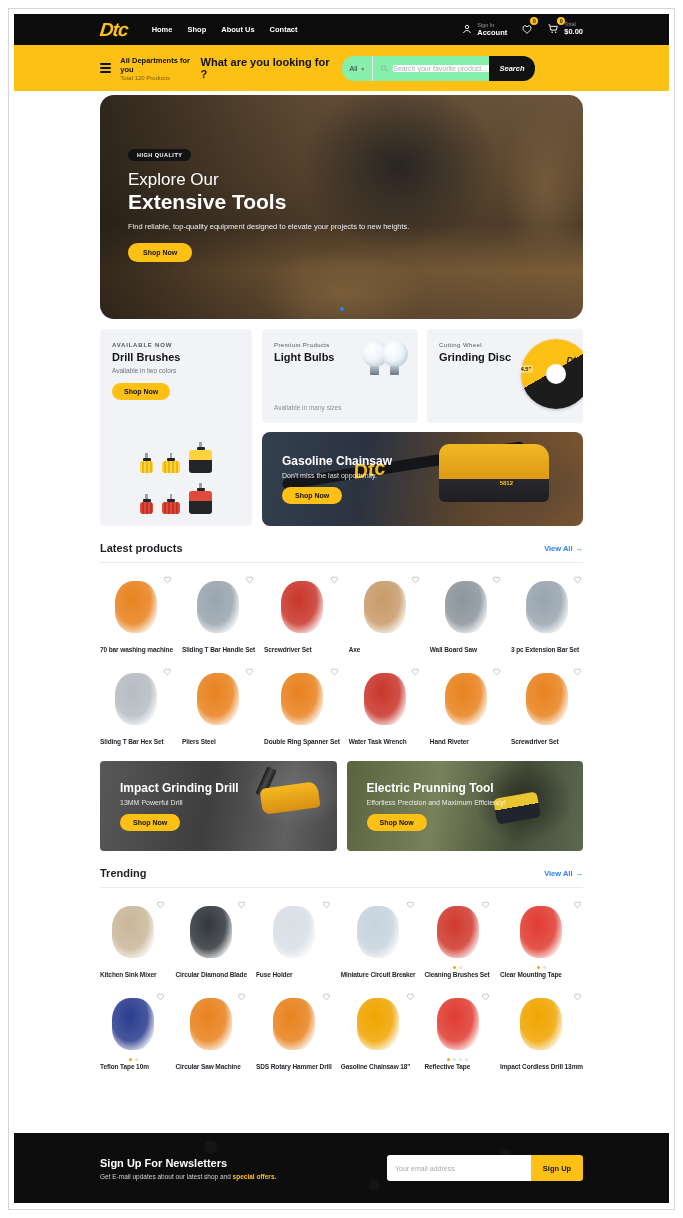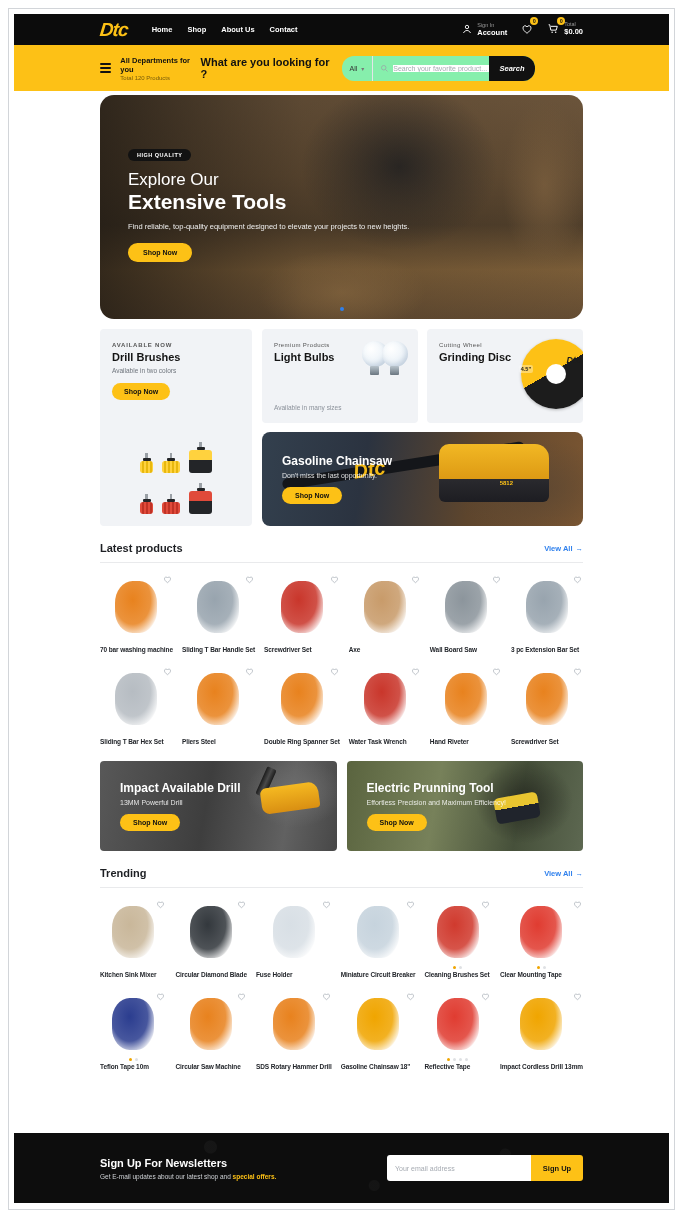--- a/index.html
+++ b/index.html
@@ -479,21 +479,21 @@
             <div class="p-name">Screwdriver Set</div>
           </div>
         </div>
     </section>
 
     <div class="mid-banners">
       <div class="mid-banner banner-drill">
         <span class="drill-chuck"></span>
         <span class="drill-body"></span>
         <div class="banner-content">
-          <h3>Impact Available Drill</h3>
+          <h3>Impact Grinding Drill</h3>
           <p>13MM Powerful Drill</p>
           <button class="btn-yellow">Shop Now</button>
         </div>
       </div>
       <div class="mid-banner banner-prune">
         <span class="prune-body"></span>
         <div class="banner-content">
           <h3>Electric Prunning Tool</h3>
           <p>Effortless Precision and Maximum Efficiency!</p>
           <button class="btn-yellow">Shop Now</button>

